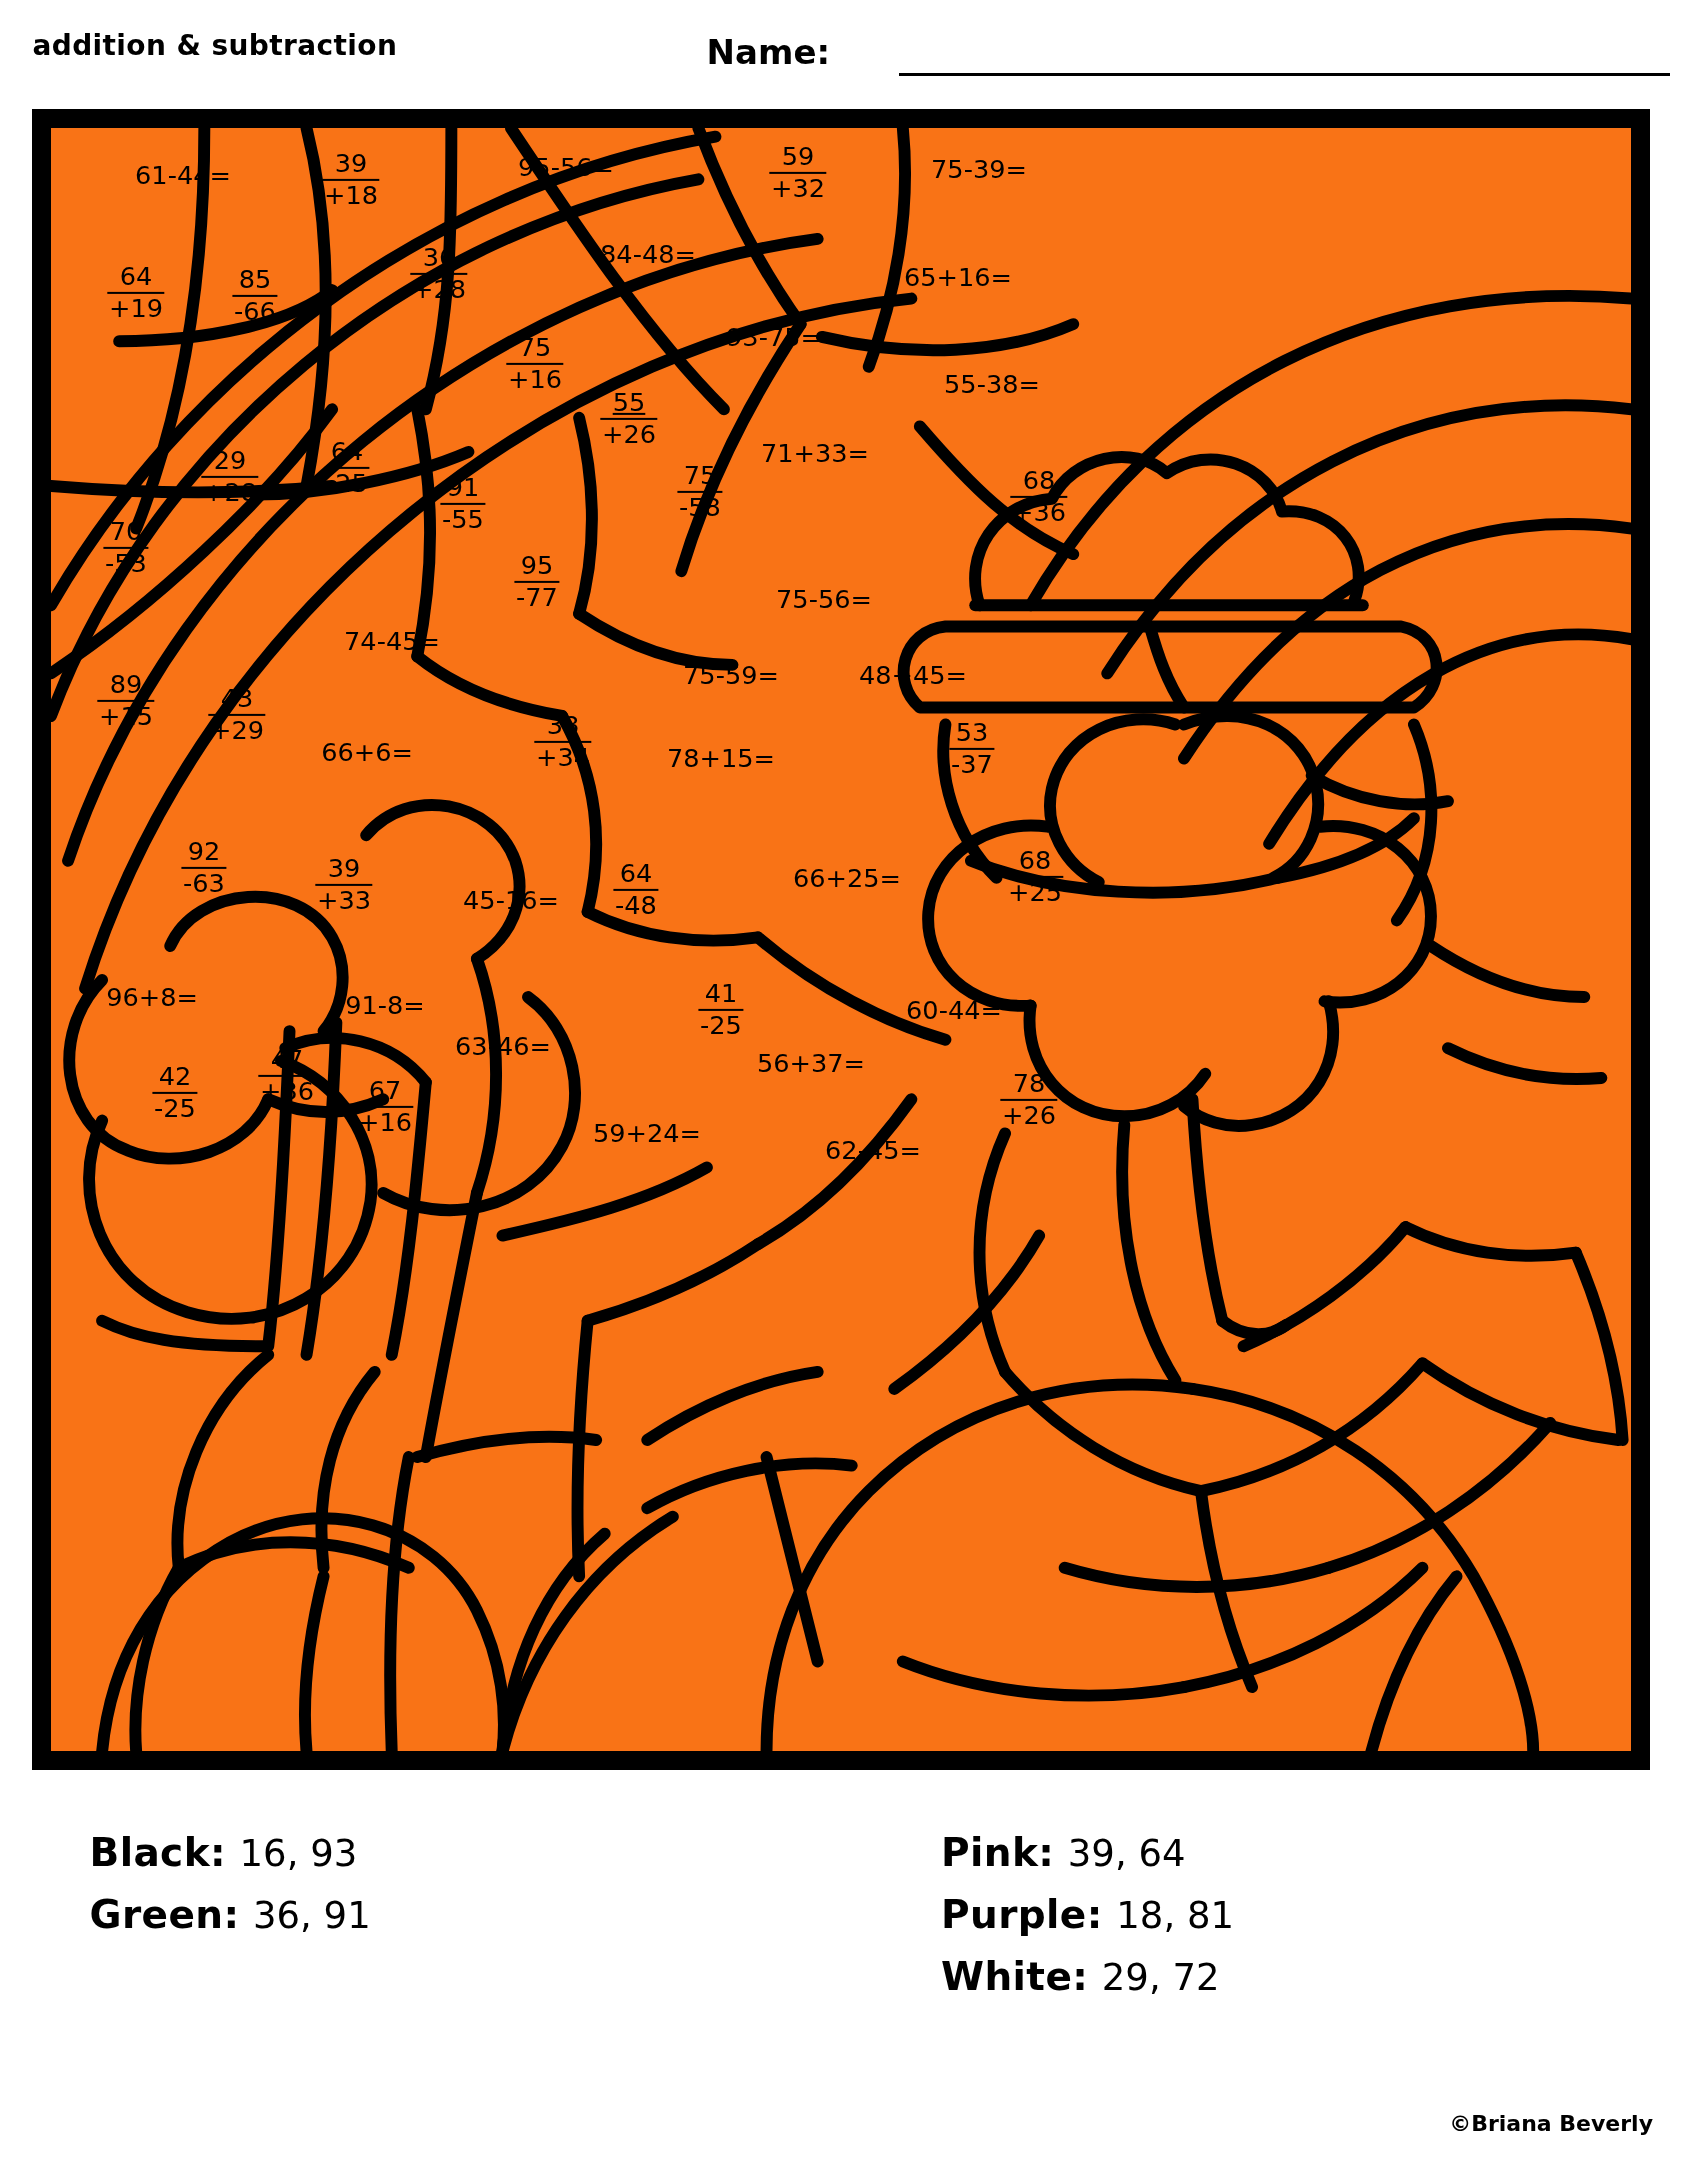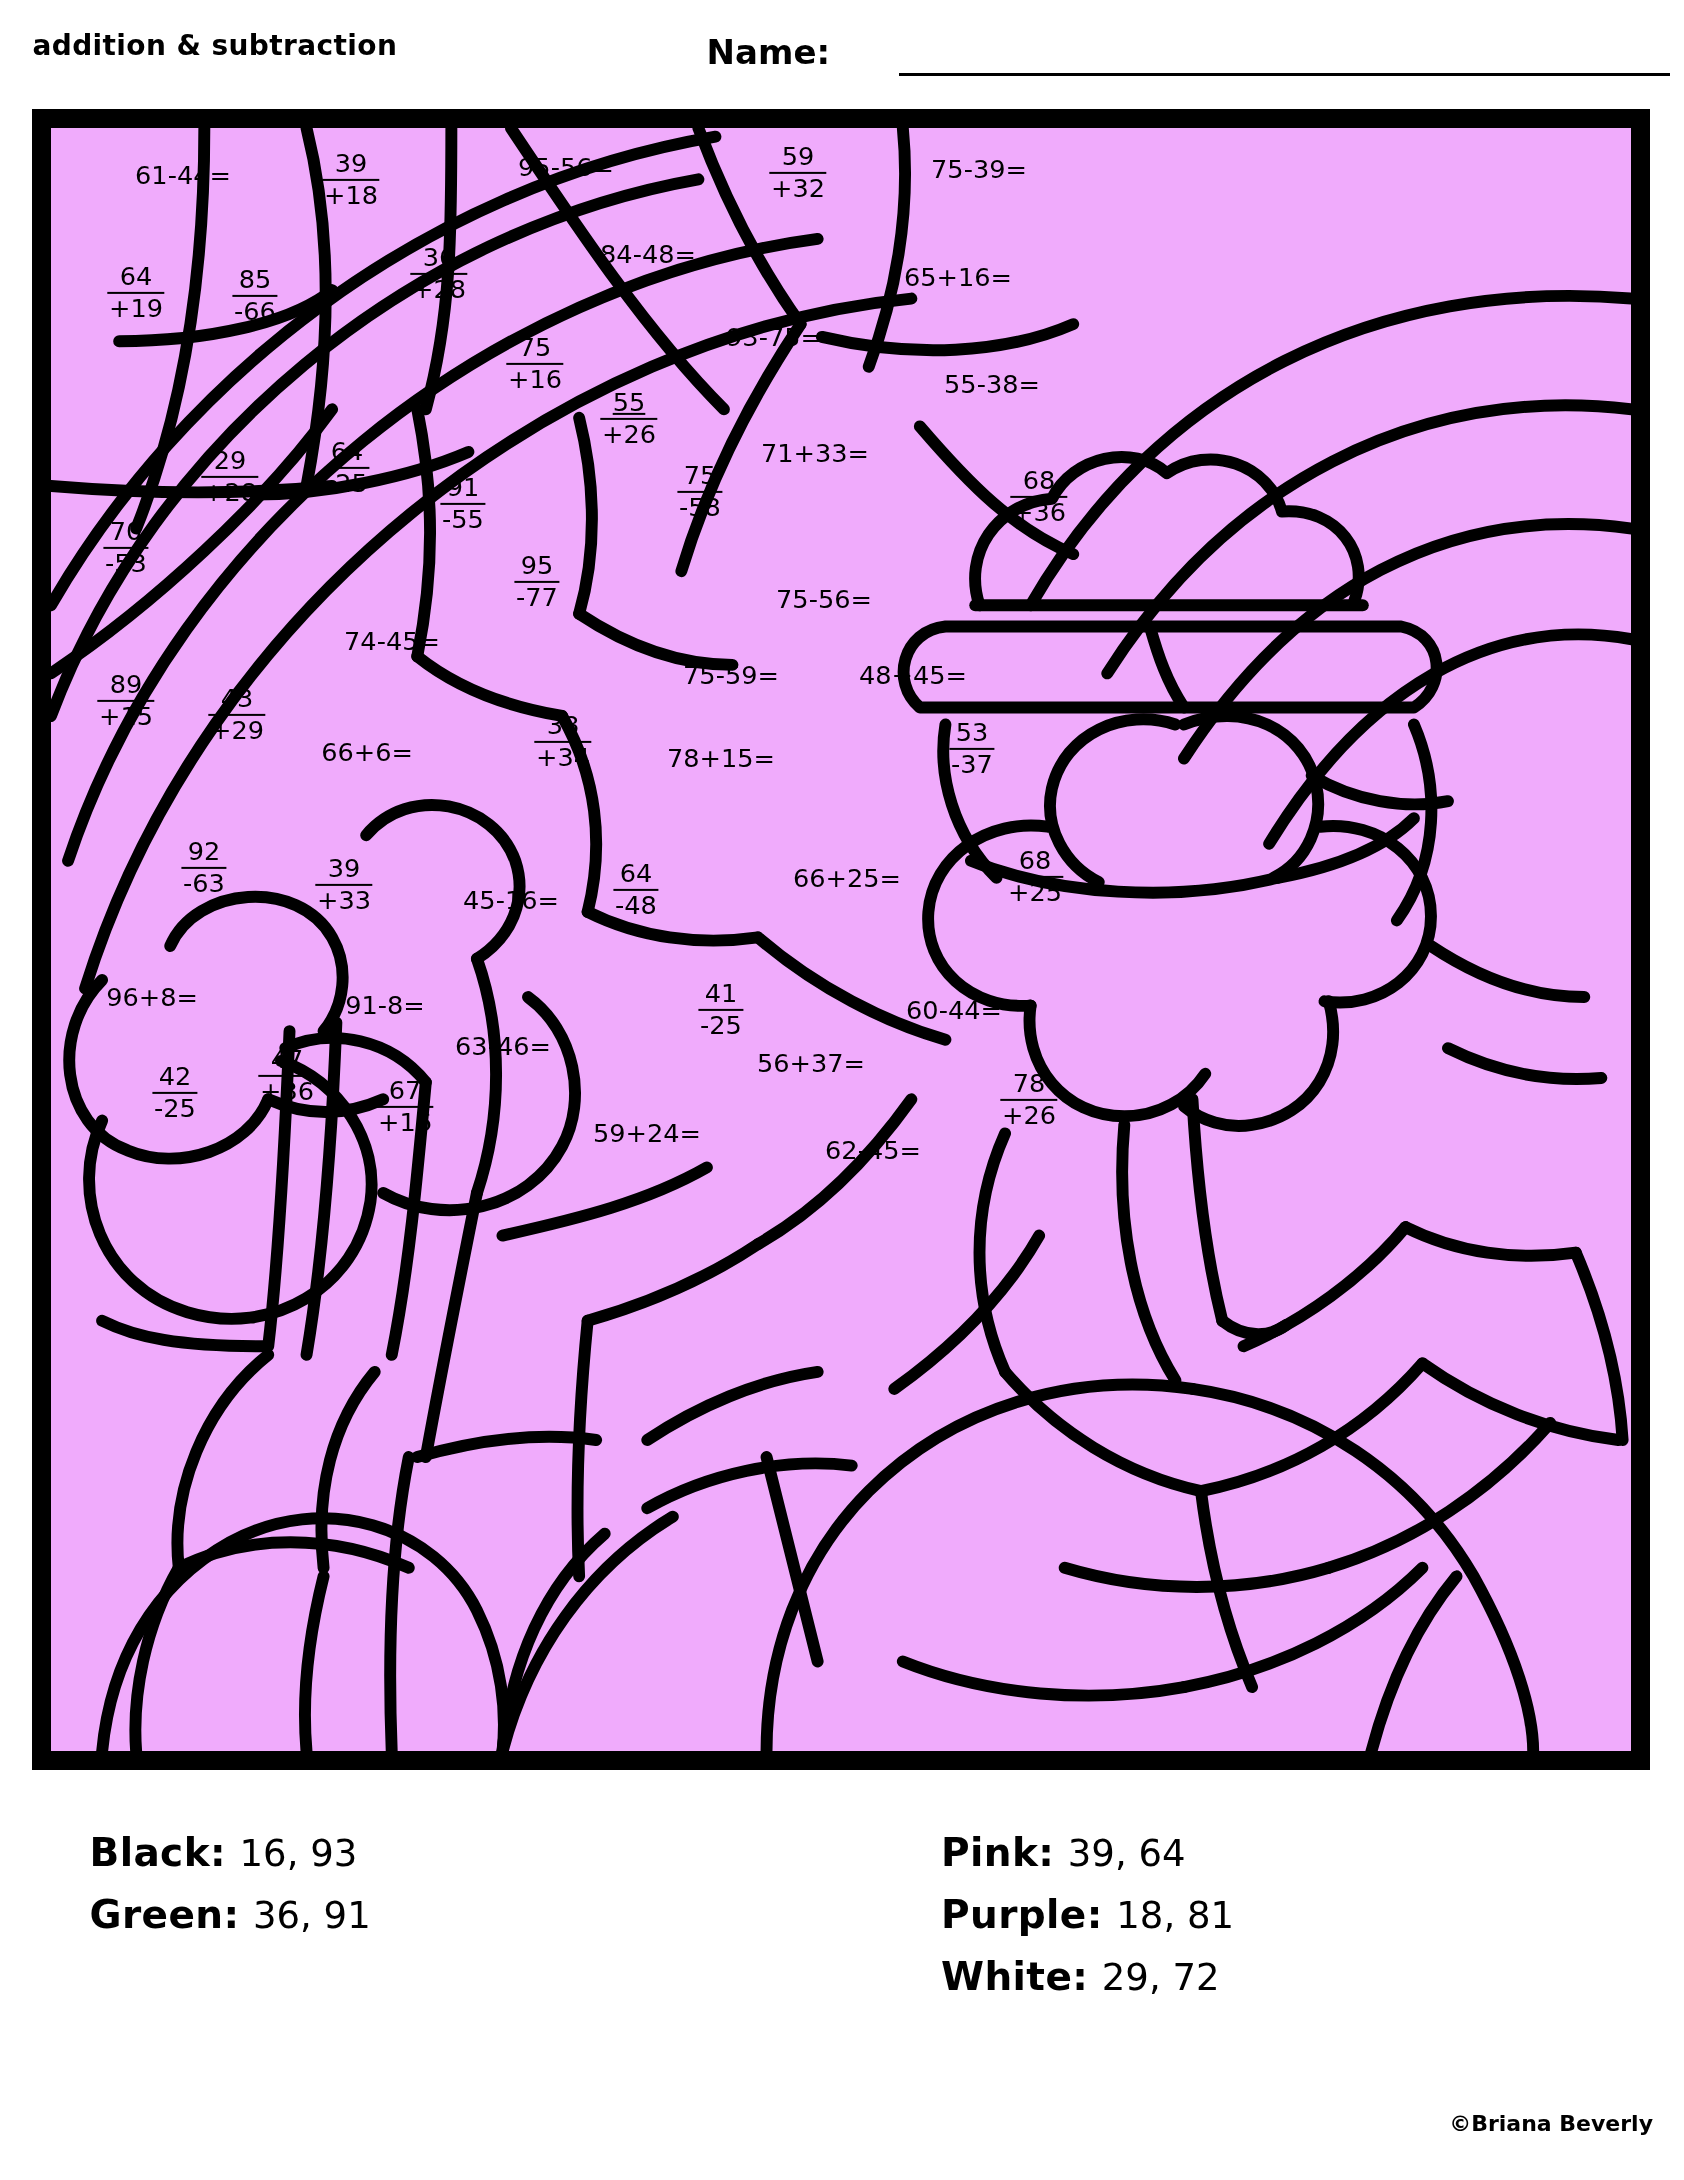--- a/index.html
+++ b/index.html
@@ -58,21 +58,21 @@
 
   
   .puzzle-frame {
     position: absolute;
     left: 32px;
     top: 109px;
     width: 1618px;
     height: 1661px;
     border: 19px solid #000;
     box-sizing: border-box;
-    background: #f0abfc;
+    background: #f97316;
     overflow: hidden;
   }
   .puzzle-inner {
     position: absolute;
     left: 0; top: 0;
     width: 1581px;
     height: 1624px;
   }
   .svg-art {
     position: absolute;
@@ -422,21 +422,21 @@
         <span class="l1">56+37=</span>
       </div>
       <div class="cell stacked" style="left:236px;top:947px;">
         <span class="l1">47</span>
         <span class="l2">+36</span>
       </div>
       <div class="cell stacked" style="left:124px;top:964px;">
         <span class="l1">42</span>
         <span class="l2">-25</span>
       </div>
-      <div class="cell stacked" style="left:354px;top:978px;text-align:center;">
+      <div class="cell stacked" style="left:334px;top:978px;text-align:center;">
         <span class="l1">67</span>
         <span class="l2">+16</span>
       </div>
       <div class="cell stacked" style="left:978px;top:971px;">
         <span class="l1">78</span>
         <span class="l2">+26</span>
       </div>
       <div class="cell" style="left:596px;top:1005px;">
         <span class="l1">59+24=</span>
       </div>

